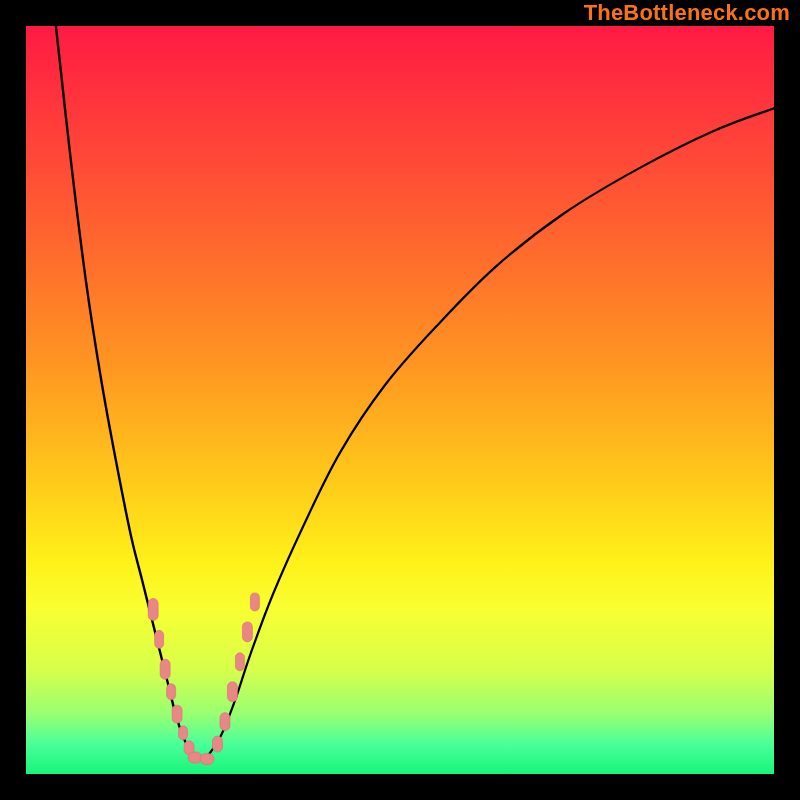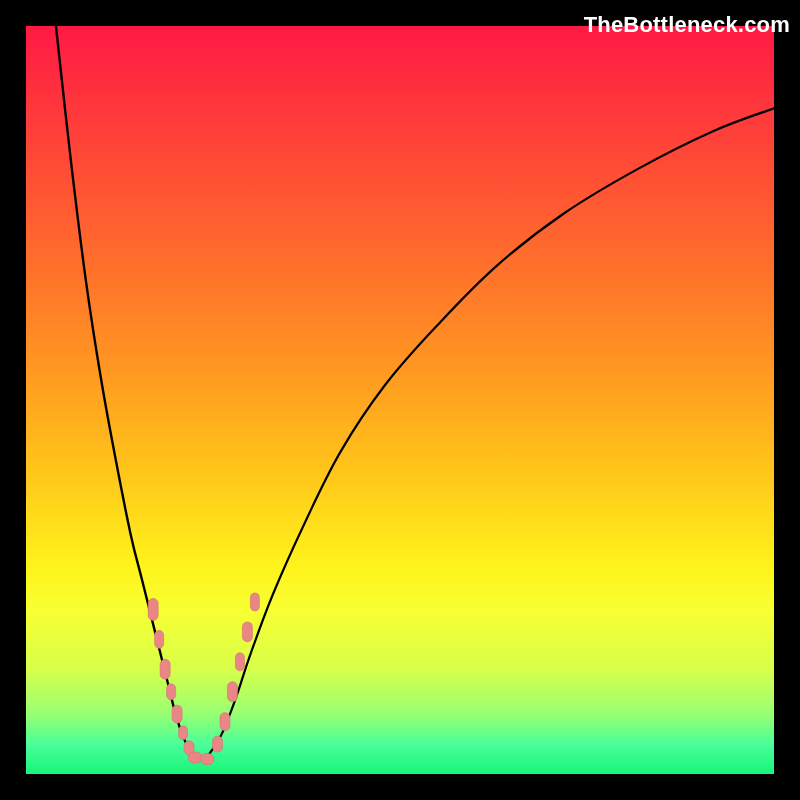--- a/index.html
+++ b/index.html
@@ -32,26 +32,26 @@
       #fff21a 72%,
       #f8ff32 78%,
       #d7ff4a 86%,
       #98ff73 92%,
       #4aff99 96%,
       #17f57a 100%
     );
   }
   .watermark {
     position: absolute;
-    top: 12px;
+    top: 0;
     right: 10px;
     font-family: Arial, Helvetica, sans-serif;
     font-size: 22px;
     font-weight: bold;
-    color: #ffffff;
+    color: #f97316;
     letter-spacing: 0.2px;
     z-index: 50;
     user-select: none;
   }
   svg.curves {
     position: absolute;
     left: 0;
     top: 0;
     width: 748px;
     height: 748px;

